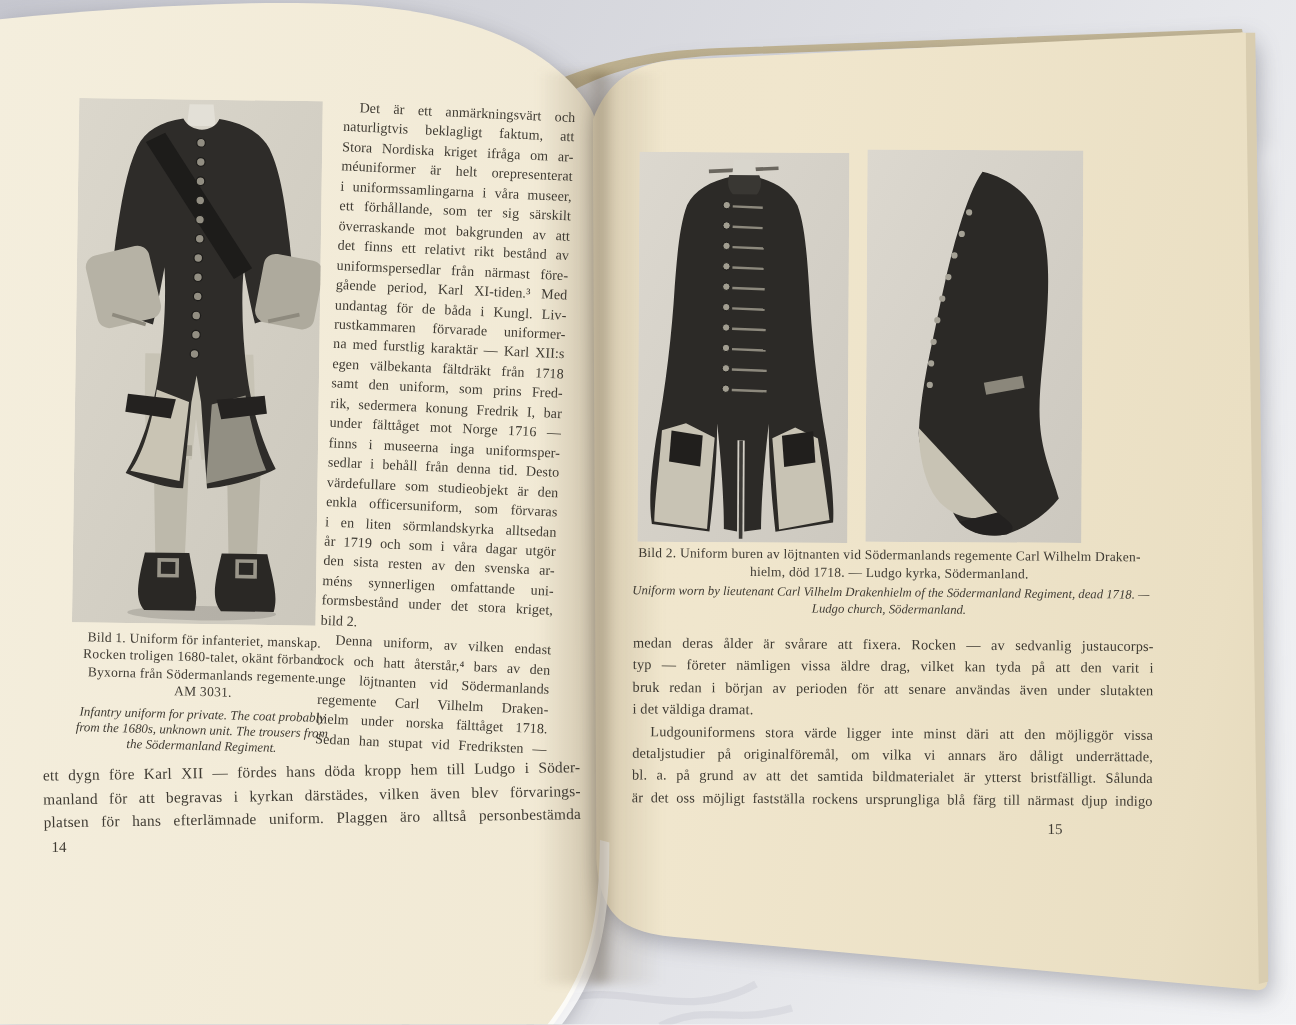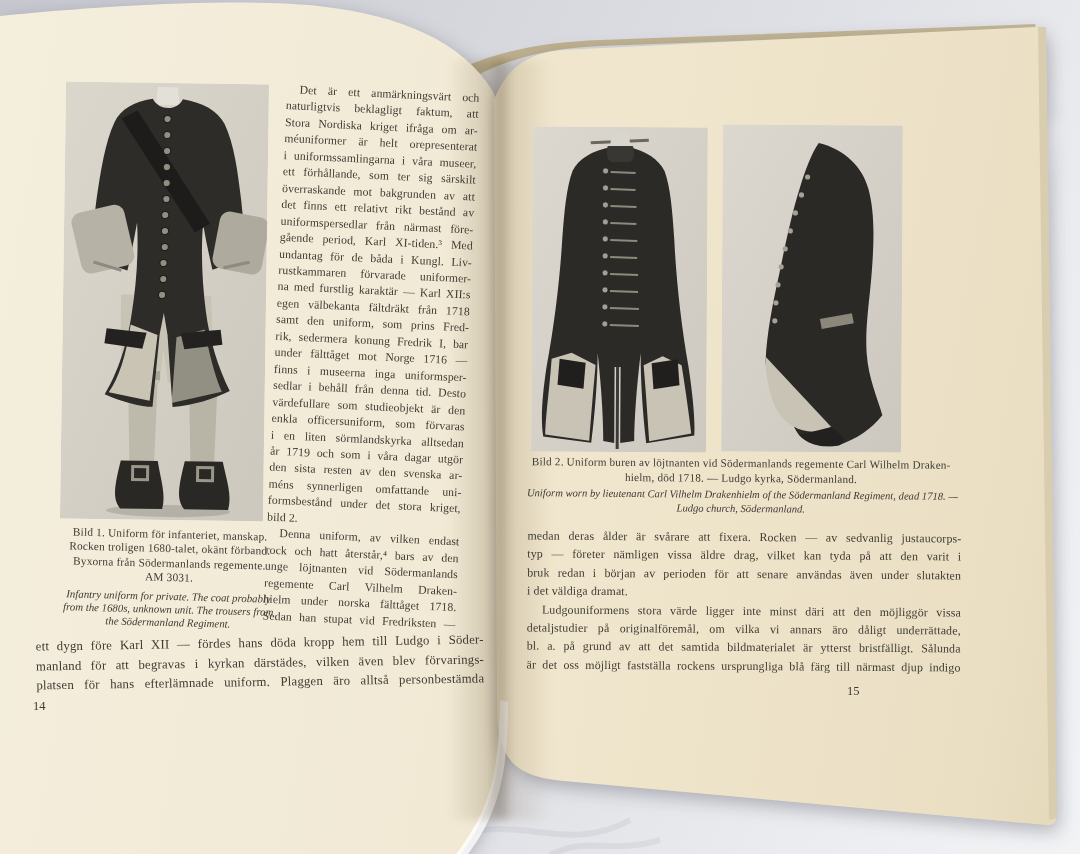--- a/index.html
+++ b/index.html
@@ -63,22 +63,22 @@
   .caption-right { position:absolute; left:527px; top:456px; width:428px; transform:rotate(0.5deg); }
   .caption-right .sv { font-size:11.2px; line-height:14.6px; letter-spacing:0.2px; }
   .caption-right .en { font-size:10.6px; line-height:13.6px; font-style:italic; margin-top:3px; }
   .body-right {
     position:absolute; left:527px; top:528px; width:434px;
     font-size:11.9px; line-height:18.4px; letter-spacing:0.15px;
     transform:rotate(0.4deg);
   }
   .body-right .tline.indent { text-indent:15px; }
   .pagenum { position:absolute; font-size:12.5px; }
-  .pn-left { left:33px; top:699px;font-family:Liberation Serif, serif; }
-  .pn-right { left:847px; top:684px; }
+  .pn-left { left:43px; top:699px;font-family:Liberation Serif, serif; }
+  .pn-right { left:873px; top:684px; }
 </style>
 </head>
 <body>
 
 <div class="scene">
 
   <div class="streak" style="left:980px; top:330px; width:10px; height:260px; transform:rotate(18deg);"></div>
   <div class="streak" style="left:1020px; top:120px; width:14px; height:220px; transform:rotate(14deg);"></div>
   <svg class="wm" width="420" height="120" style="left:300px; top:740px;" viewBox="0 0 420 120">
     <g fill="none" stroke="rgba(120,122,135,0.10)" stroke-width="6">

